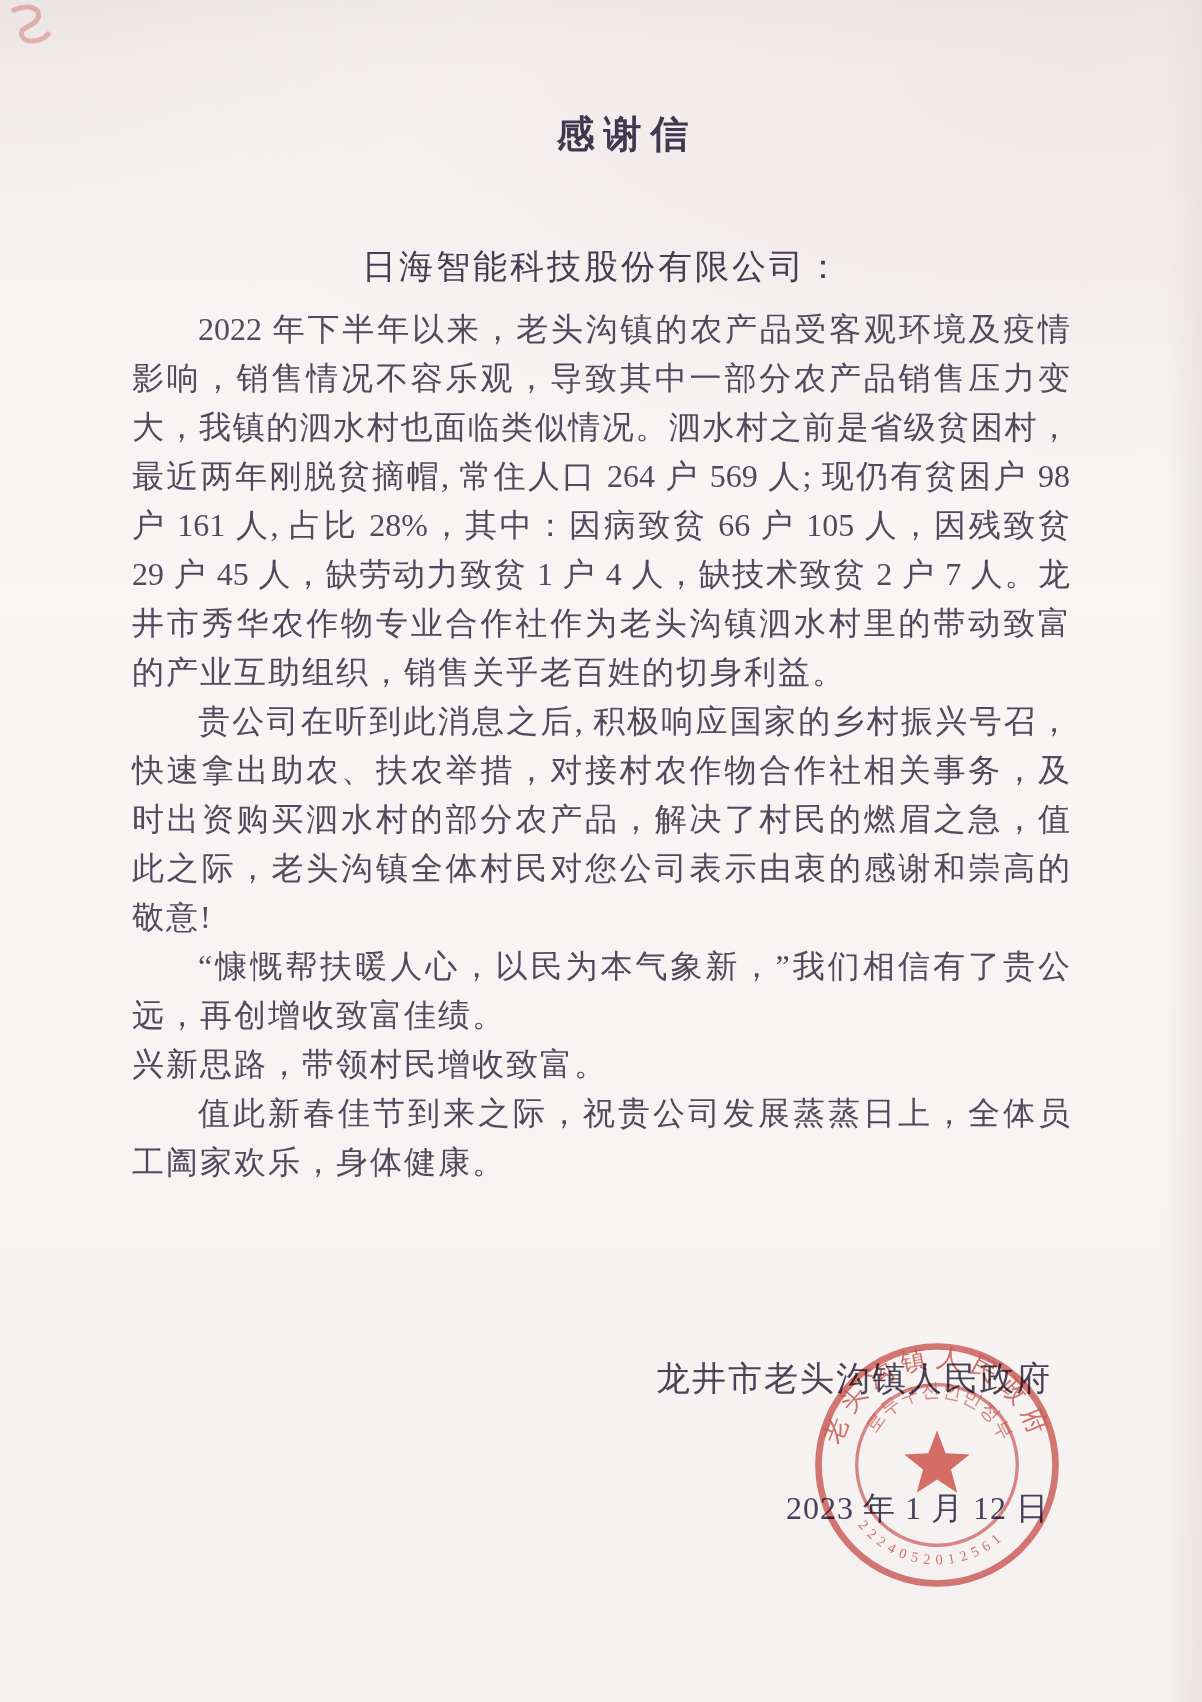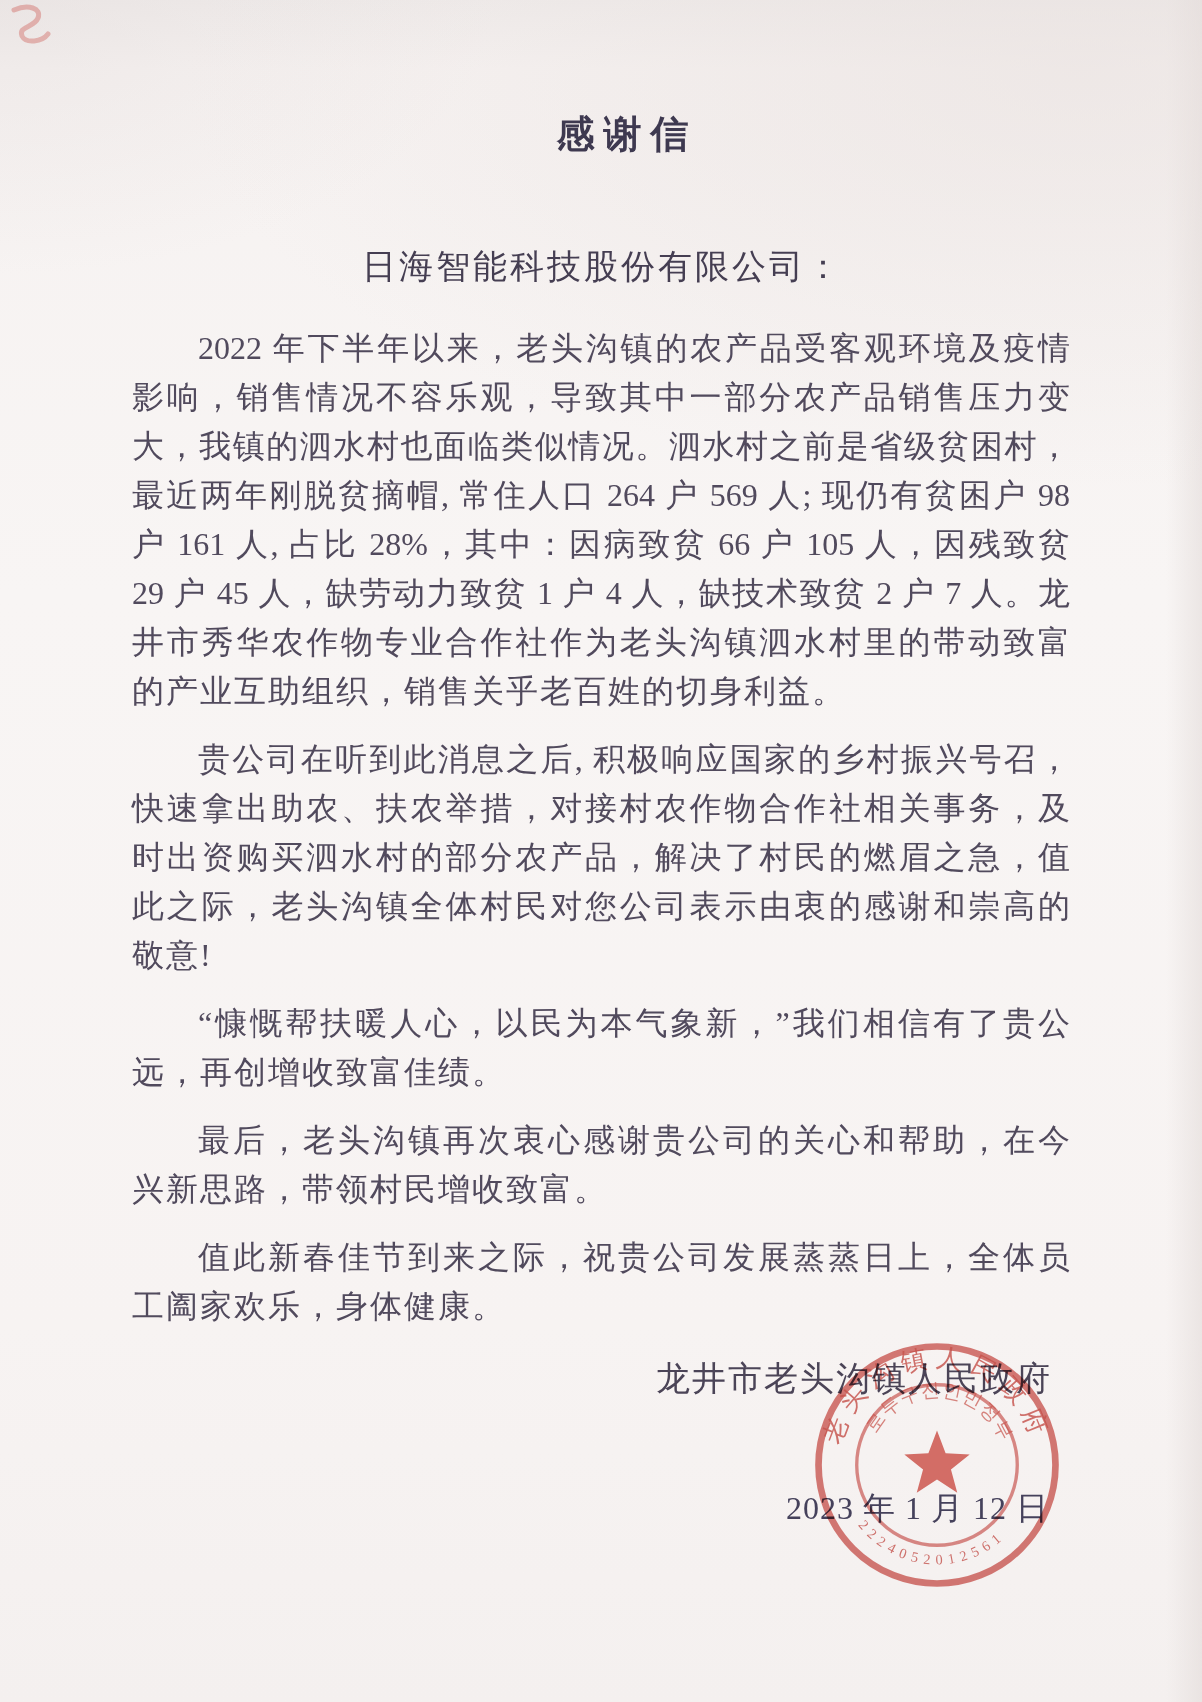--- a/index.html
+++ b/index.html
@@ -31,21 +31,21 @@
   .body-block{
     position:absolute;top:305px;left:132px;width:938px;
   }
   .line{
     height:49px;line-height:49px;font-size:32px;
     white-space:nowrap;
     text-align:justify;
     text-align-last:justify;
     color:#514a5d;
   }
-  .line.indent{text-indent:66px;margin-top:19px;}
+  .line.indent{text-indent:66px;}
   .line.para-end{text-align-last:left;letter-spacing:2px;}
   .signature{
     position:absolute;top:1356px;right:150px;
     font-size:34px;letter-spacing:2px;color:#4b4457;
   }
   .doc-date{
     position:absolute;top:1487px;right:153px;
     font-size:32px;letter-spacing:1px;color:#45415b;text-align:right;
   }
   .seal{
@@ -83,21 +83,20 @@
     <div class="line">29 户 45 人，缺劳动力致贫 1 户 4 人，缺技术致贫 2 户 7 人。龙</div>
     <div class="line">井市秀华农作物专业合作社作为老头沟镇泗水村里的带动致富</div>
     <div class="line para-end">的产业互助组织，销售关乎老百姓的切身利益。</div>
     <div class="line indent">贵公司在听到此消息之后, 积极响应国家的乡村振兴号召，</div>
     <div class="line">快速拿出助农、扶农举措，对接村农作物合作社相关事务，及</div>
     <div class="line">时出资购买泗水村的部分农产品，解决了村民的燃眉之急，值</div>
     <div class="line">此之际，老头沟镇全体村民对您公司表示由衷的感谢和崇高的</div>
     <div class="line para-end">敬意!</div>
     <div class="line indent">“慷慨帮扶暖人心，以民为本气象新，”我们相信有了贵公</div>
     <div class="line para-end">远，再创增收致富佳绩。</div>
-    <div class="line indent">最后，老头沟镇再次衷心感谢贵公司的关心和帮助，在今</div>
     <div class="line para-end">兴新思路，带领村民增收致富。</div>
     <div class="line indent">值此新春佳节到来之际，祝贵公司发展蒸蒸日上，全体员</div>
     <div class="line para-end">工阖家欢乐，身体健康。</div>
   </div>
 
   <div class="signature">龙井市老头沟镇人民政府</div>
 
   <div class="doc-date">2023 年 1 月 12 日</div>
 
   <svg class="seal" viewBox="0 0 270 270">

